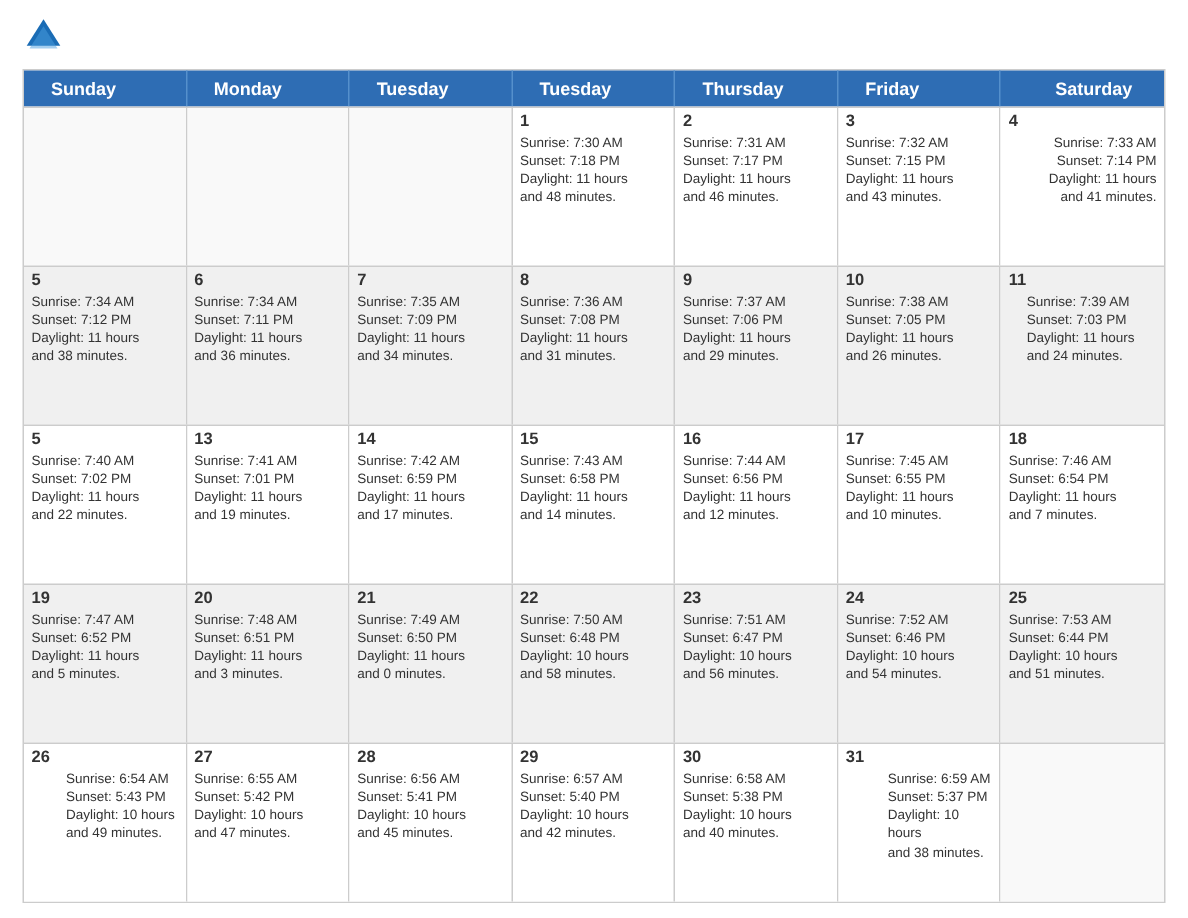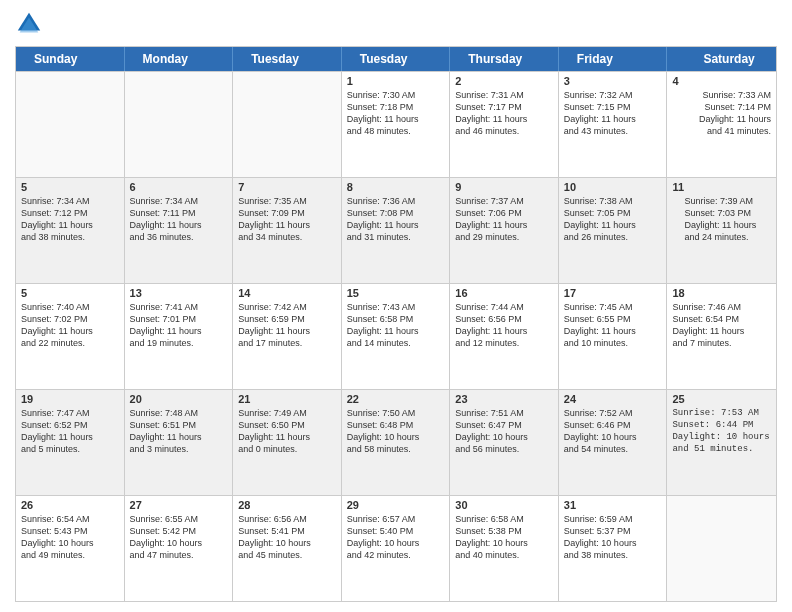--- a/index.html
+++ b/index.html
@@ -311,30 +311,30 @@
           </div>
           <div class="cal-cell alt-bg">
             <div class="day-num">24</div>
             <div class="day-info" style="white-space: pre-line;">Sunrise: 7:52 AM
 Sunset: 6:46 PM
 Daylight: 10 hours
 and 54 minutes.</div>
           </div>
           <div class="cal-cell alt-bg">
             <div class="day-num">25</div>
-            <div class="day-info" style="white-space: pre-line; font-family: Liberation Mono, monospace;">Sunrise: 7:53 AM
+            <div class="day-info" style="white-space: pre-line;">Sunrise: 7:53 AM
 Sunset: 6:44 PM
 Daylight: 10 hours
 and 51 minutes.</div>
           </div>
         </div>
         <div class="cal-week">
           <div class="cal-cell light-bg">
             <div class="day-num">26</div>
-            <div class="day-info" style="white-space: pre-line;">Sunrise: 6:54 AM
+            <div class="day-info" style="white-space: pre-line; margin-left: 23px;">Sunrise: 6:54 AM
 Sunset: 5:43 PM
 Daylight: 10 hours
 and 49 minutes.</div>
           </div>
           <div class="cal-cell light-bg">
             <div class="day-num">27</div>
             <div class="day-info" style="white-space: pre-line;">Sunrise: 6:55 AM
 Sunset: 5:42 PM
 Daylight: 10 hours
 and 47 minutes.</div>
@@ -355,21 +355,21 @@
           </div>
           <div class="cal-cell light-bg">
             <div class="day-num">30</div>
             <div class="day-info" style="white-space: pre-line;">Sunrise: 6:58 AM
 Sunset: 5:38 PM
 Daylight: 10 hours
 and 40 minutes.</div>
           </div>
           <div class="cal-cell light-bg">
             <div class="day-num">31</div>
-            <div class="day-info" style="white-space: pre-line;">Sunrise: 6:59 AM
+            <div class="day-info" style="white-space: pre-line; margin-left: 28px;">Sunrise: 6:59 AM
 Sunset: 5:37 PM
 Daylight: 10 hours
 and 38 minutes.</div>
           </div>
           <div class="cal-cell empty"></div>
         </div>
       </div>
   </div>
 </div>
 

